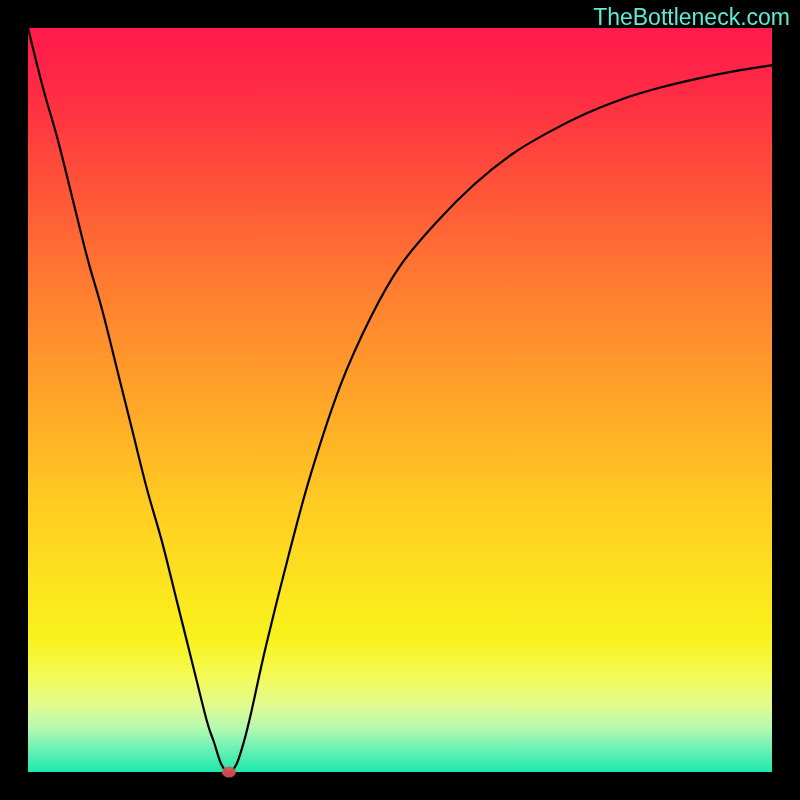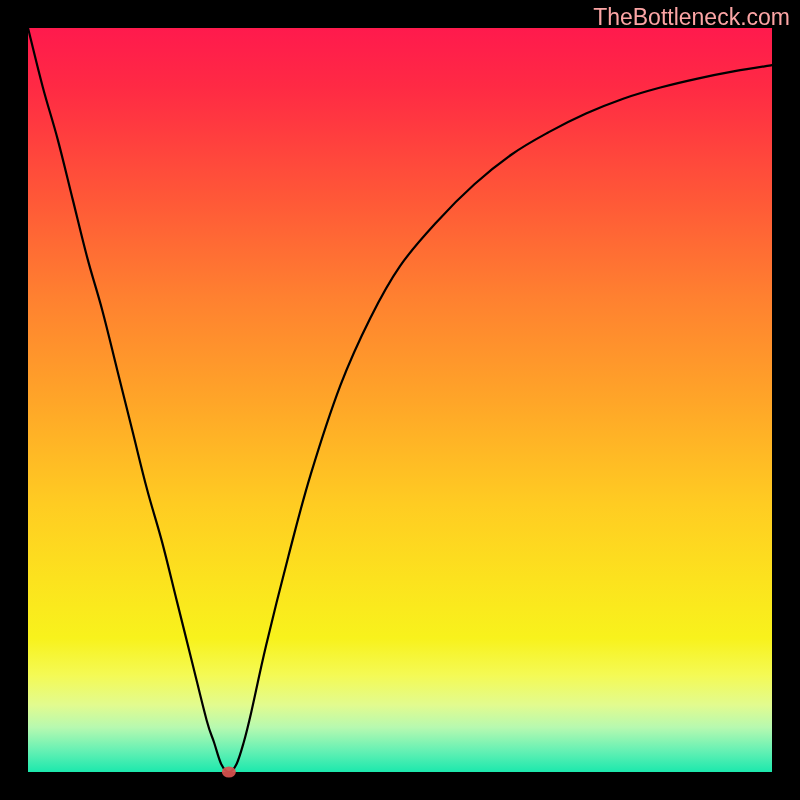--- a/index.html
+++ b/index.html
@@ -38,21 +38,21 @@
     width: 100%; height: 100%;
     overflow: visible;
   }
   .watermark {
     position: absolute;
     top: 4px;
     right: 10px;
     font-family: Arial, Helvetica, sans-serif;
     font-size: 23px;
     font-weight: 400;
-    color: #fca5a5;
+    color: #5eead4;
     letter-spacing: 0px;
     user-select: none;
   }
 </style>
 </head>
 <body>
 
 <div class="frame">
   <div class="plot">
     <svg viewBox="0 0 744 744" preserveAspectRatio="none">

